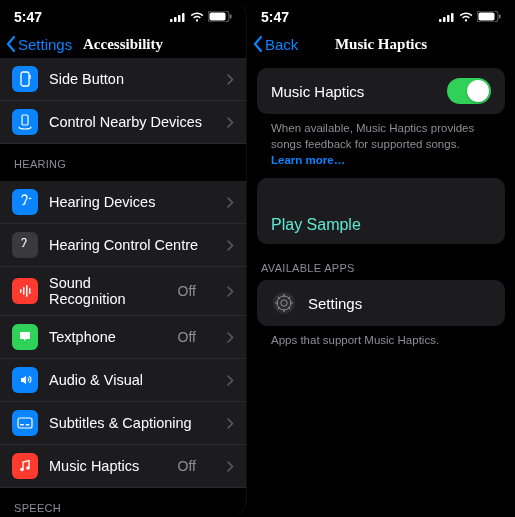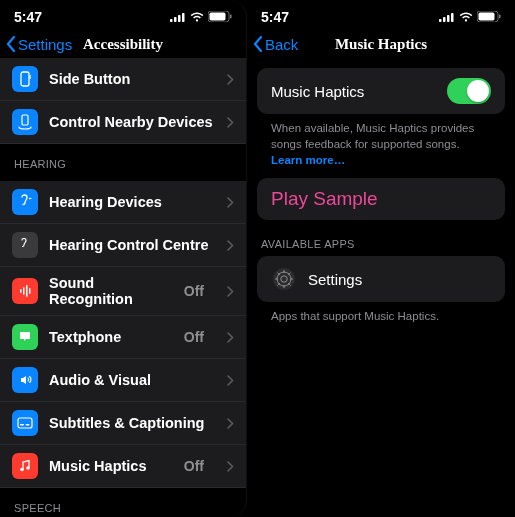--- a/index.html
+++ b/index.html
@@ -66,41 +66,40 @@
 
     .cell {
       display: flex;
       align-items: center;
       background: #1c1c1e;
       padding: 8px 12px;
       min-height: 40px;
       gap: 11px;
       border-bottom: 0.5px solid #2a2a2c;
       position: relative;
-      font-weight: bold;
     }
     .cell:last-child { border-bottom: none; }
 
     .icon-box {
       width: 26px;
       height: 26px;
       border-radius: 6px;
       display: flex;
       align-items: center;
       justify-content: center;
       flex-shrink: 0;
     }
     .icon-blue { background: #0a84ff; }
     .icon-red { background: #ff3b30; }
     .icon-green { background: #30d158; }
     .icon-dark { background: #2c2c2e; }
     .icon-gray { background: #3a3a3c; }
 
     .cell-label { flex: 1; font-size: 14.5px; }
-    .cell-detail { color: #8e8e93; font-size: 14px; margin-right: 12px; }
+    .cell-detail { color: #8e8e93; font-size: 14px; margin-right: 20px; }
     .chevron { color: #5a5a5e; flex-shrink: 0; }
 
     .right-group {
       padding: 10px 10px 0;
     }
     .right-cell {
       background: #1c1c1e;
       border-radius: 10px;
       padding: 10px 14px;
       display: flex;
@@ -129,21 +128,21 @@
     }
 
     .footer-text {
       font-size: 11.5px;
       color: #8e8e93;
       padding: 6px 14px 0;
       line-height: 1.4;
     }
     .learn-more { color: #0a84ff; font-weight: bold; }
 
-    .play-link { color: #ec4899; font-size: 19px; }
+    .play-link { color: #5eead4; font-size: 16px; margin-top: 28px; }
 
     .right-section-header {
       font-size: 11px;
       color: #8e8e93;
       text-transform: uppercase;
       padding: 18px 14px 6px;
       letter-spacing: 0.3px;
     }
 
     .settings-icon {

